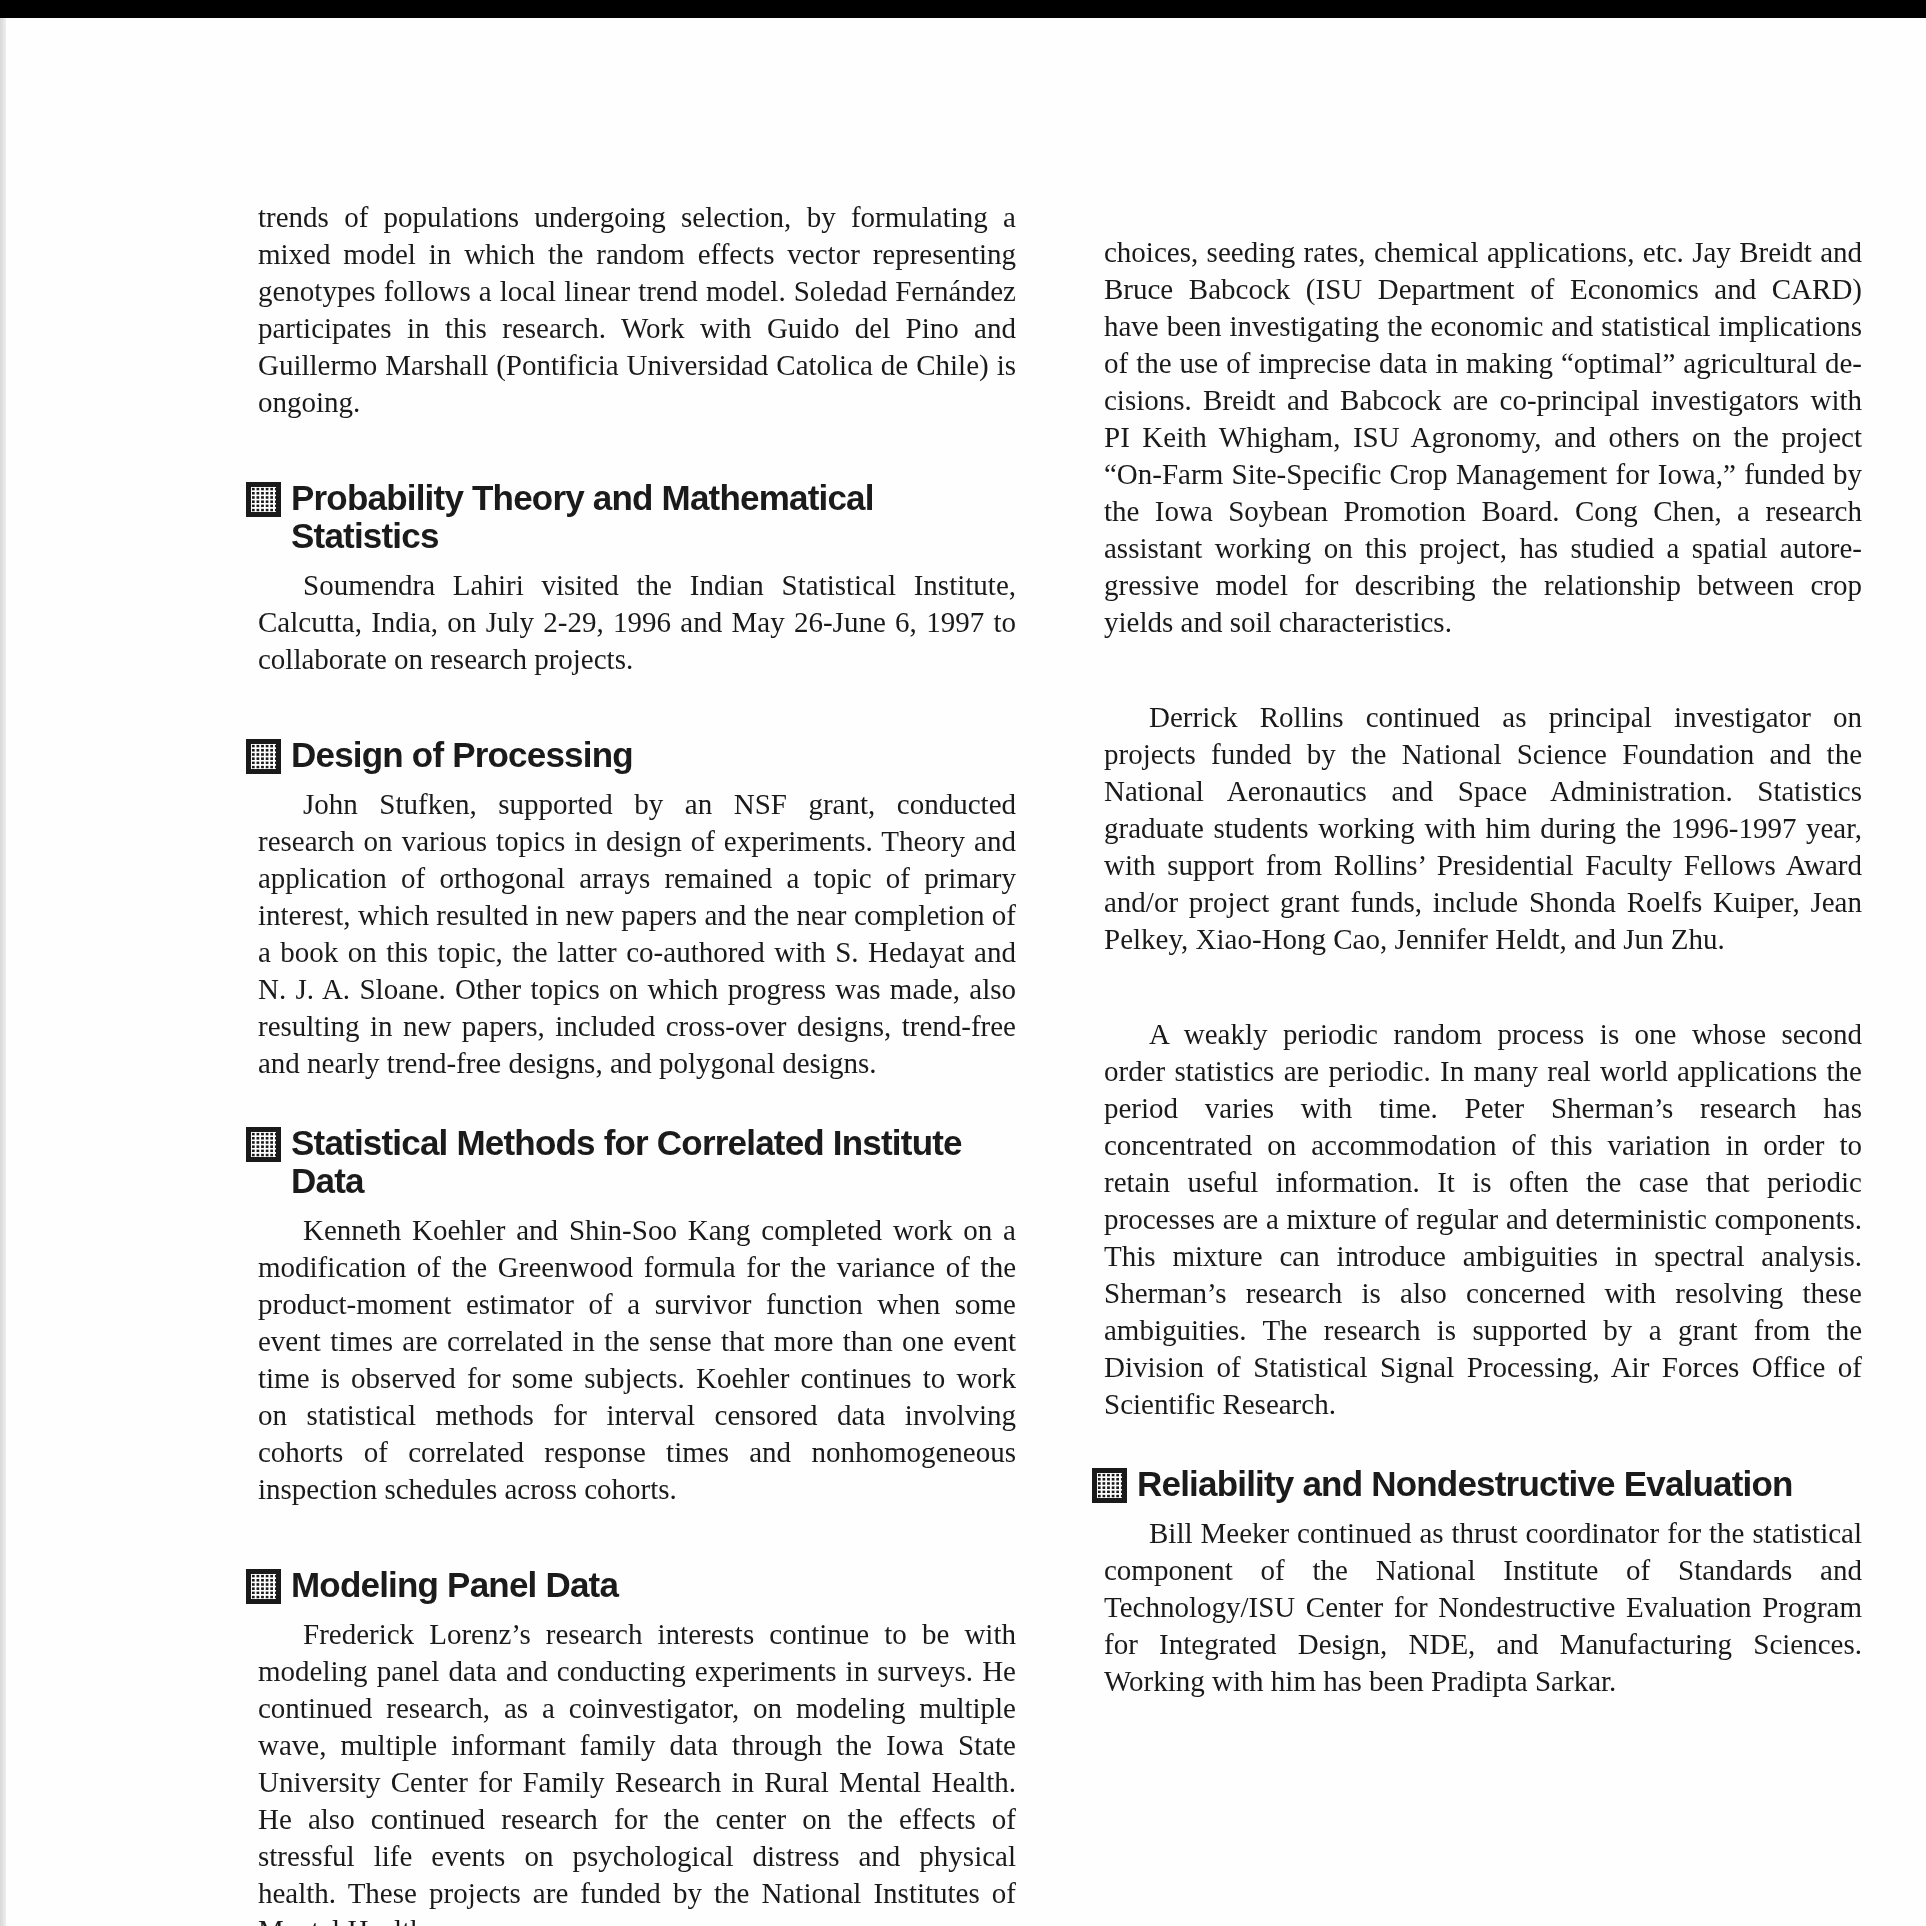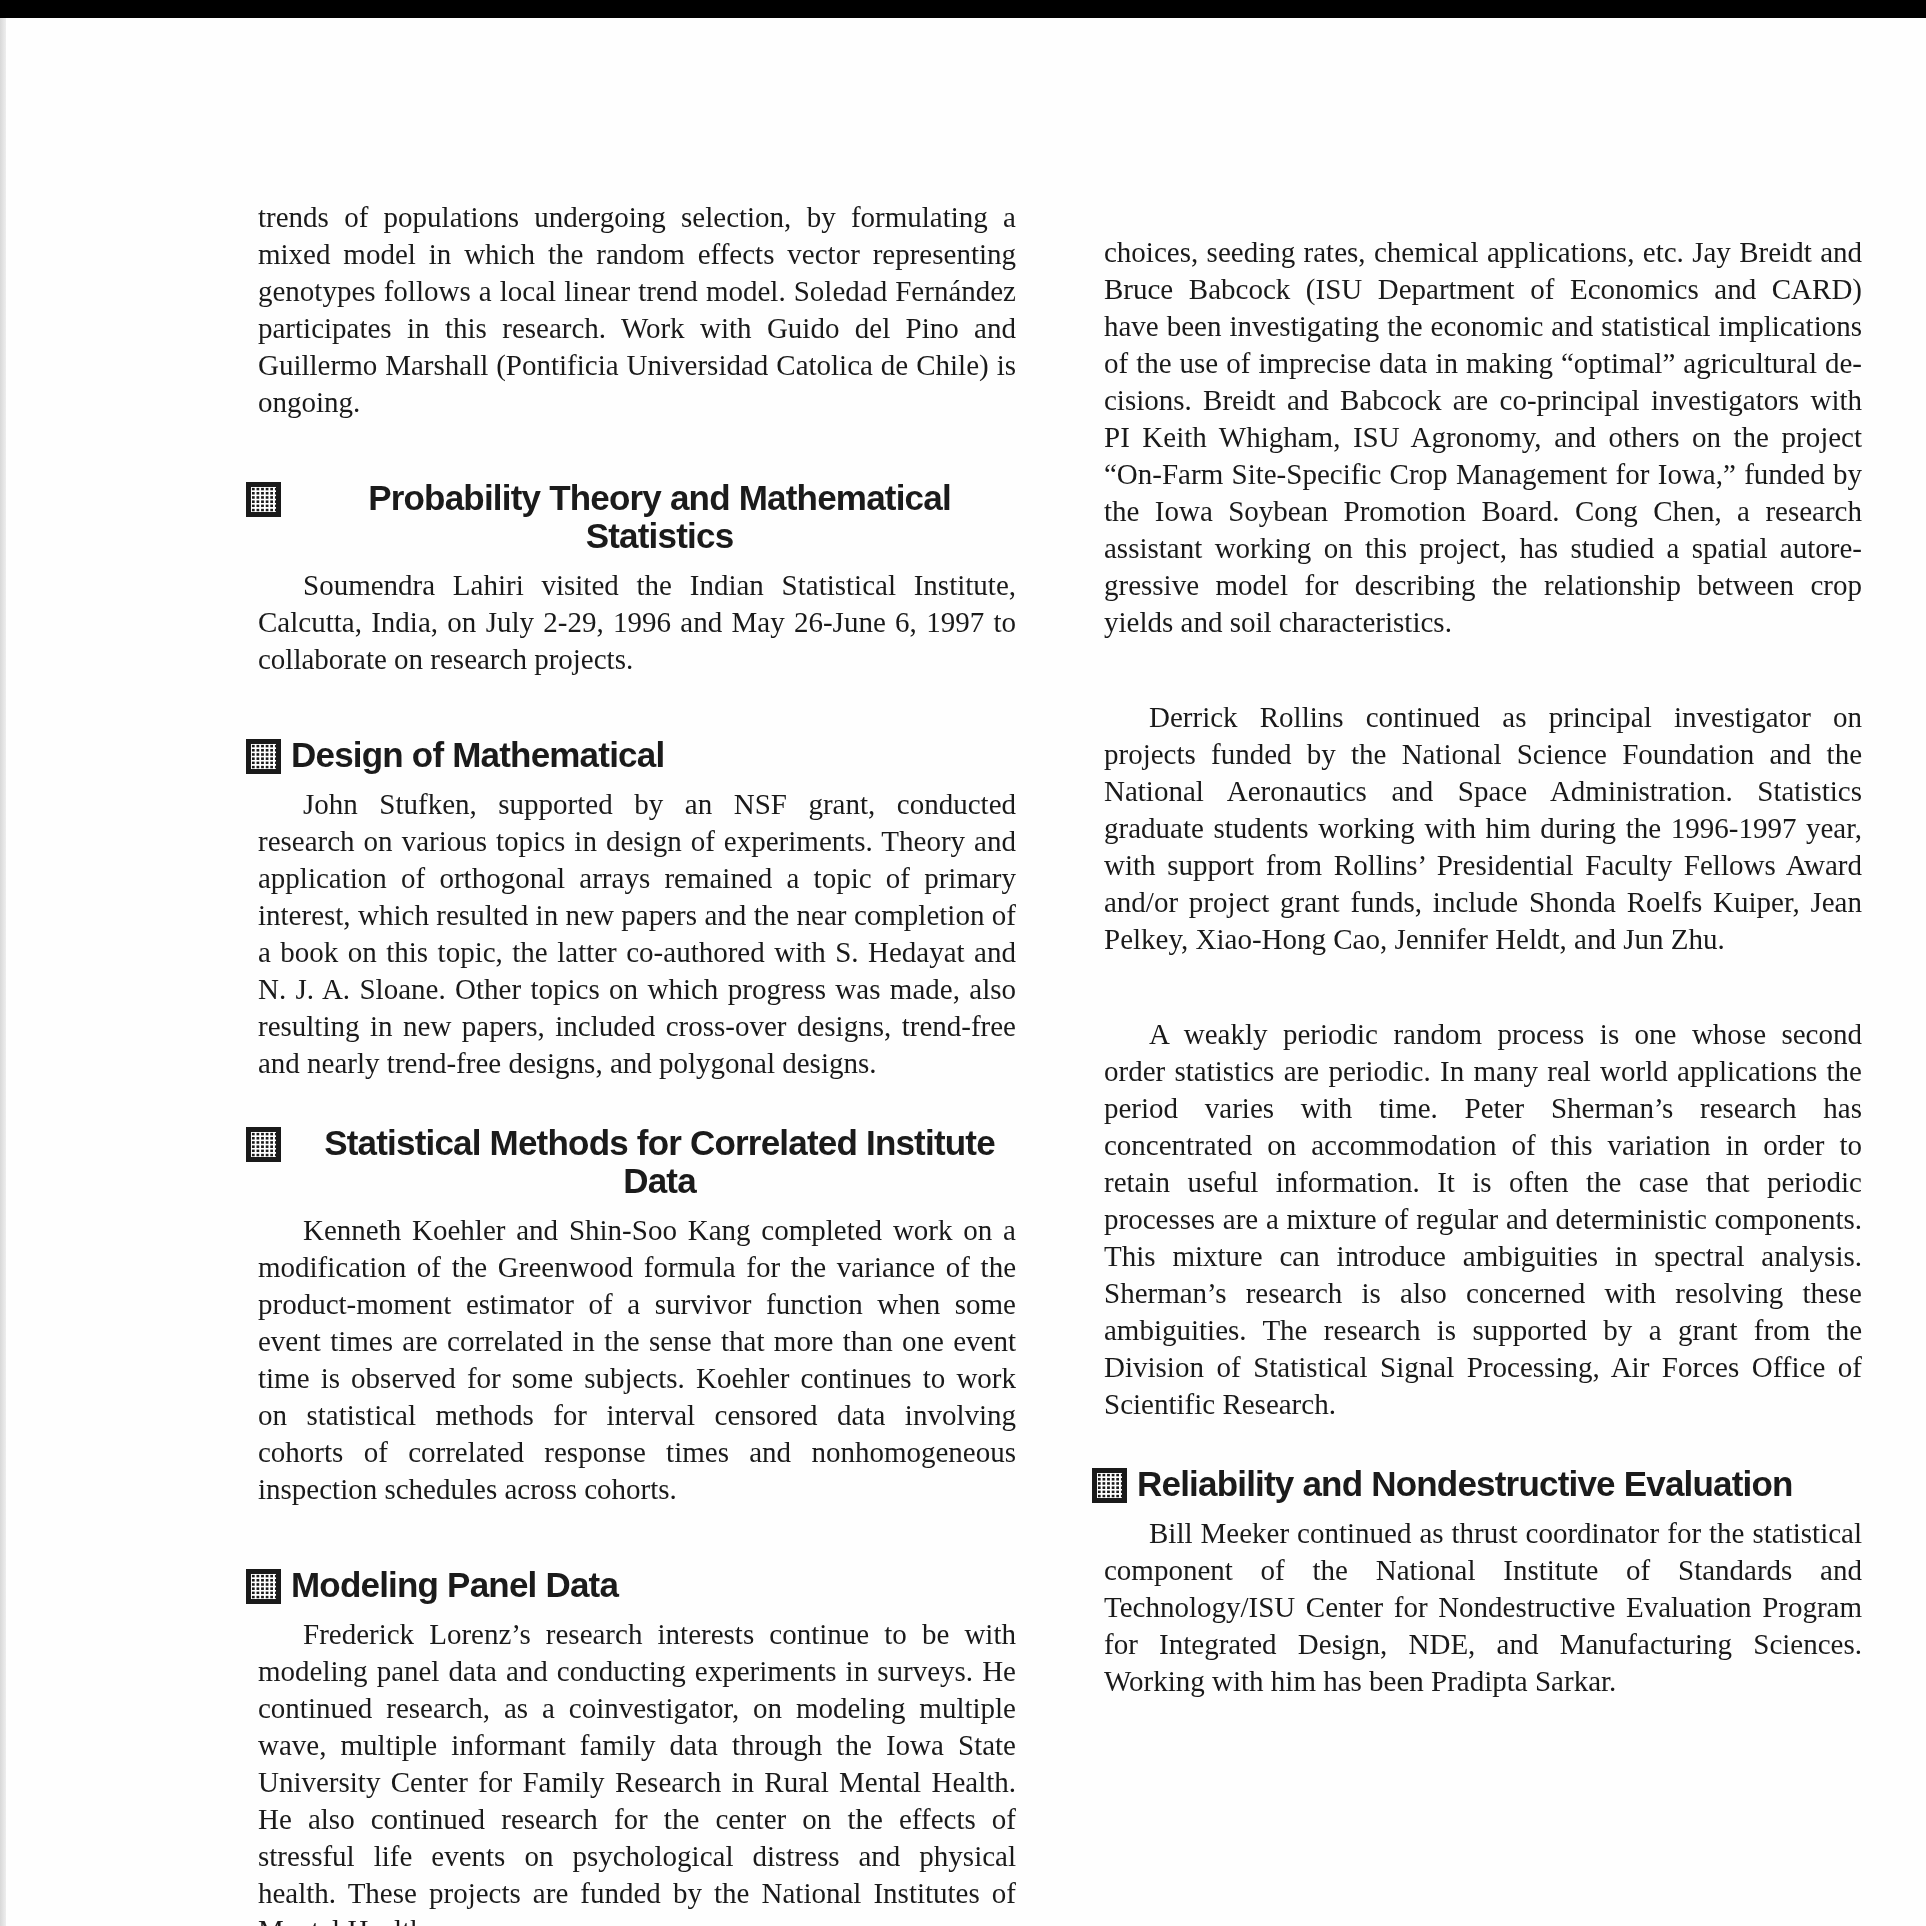--- a/index.html
+++ b/index.html
@@ -23,21 +23,21 @@
   .col-left { left: 246px; }
   .col-right { left: 1092px; top: 204px; }
   .para {
     font-size: 29px; line-height: 37px; margin: 12px; text-align: justify;
     text-indent: 0; hyphens: manual;
   }
   .para.indent { text-indent: 45px; }
   .section { margin-top: 58px; }
   .section.tight { margin-top: 42px; }
   .heading {
-    display: flex; align-items: flex-start; margin: 0 0 9.2px 0; text-align: center;
+    display: flex; align-items: flex-start; margin: 0 0 9.2px 0;
   }
   .heading-icon {
     flex: 0 0 auto; width: 35px; height: 35px; margin-top: 3.1px; margin-right: 10px;
     box-sizing: border-box; border: 5.4px solid #1a1a1a;
     background-color: #fff;
     background-image: radial-gradient(circle, #1a1a1a 42%, transparent 46%);
     background-size: 4.6px 4.2px;
   }
   .heading-text {
     font-family: "Liberation Sans", "DejaVu Sans", sans-serif;
@@ -58,21 +58,21 @@
       <div class="heading">
         <span class="heading-icon"></span>
         <span class="heading-text">Probability Theory and Mathematical Statistics</span>
       </div>
       <p class="para indent">Soumendra Lahiri visited the Indian Statistical Institute, Calcutta, India, on July 2-29, 1996 and May 26-June 6, 1997 to collaborate on research projects.</p>
     </div>
 
     <div class="section">
       <div class="heading">
         <span class="heading-icon"></span>
-        <span class="heading-text">Design of Mathematical</span>
+        <span class="heading-text">Design of Processing</span>
       </div>
       <p class="para indent">John Stufken, supported by an NSF grant, con­ducted research on various topics in design of exper­iments. Theory and application of orthogonal arrays remained a topic of primary interest, which resulted in new papers and the near completion of a book on this topic, the latter co-authored with S. Hedayat and N. J. A. Sloane. Other topics on which progress was made, also resulting in new papers, included cross-over designs, trend-free and nearly trend-free de­signs, and polygonal designs.</p>
     </div>
 
     <div class="section tight">
       <div class="heading">
         <span class="heading-icon"></span>
         <span class="heading-text">Statistical Methods for Correlated Institute Data</span>
       </div>
       <p class="para indent">Kenneth Koehler and Shin-Soo Kang completed work on a modification of the Greenwood formula for the variance of the product-moment estimator of a survivor function when some event times are corre­lated in the sense that more than one event time is observed for some subjects. Koehler continues to work on statistical methods for interval censored data involving cohorts of correlated response times and nonhomogeneous inspection schedules across cohorts.</p>

